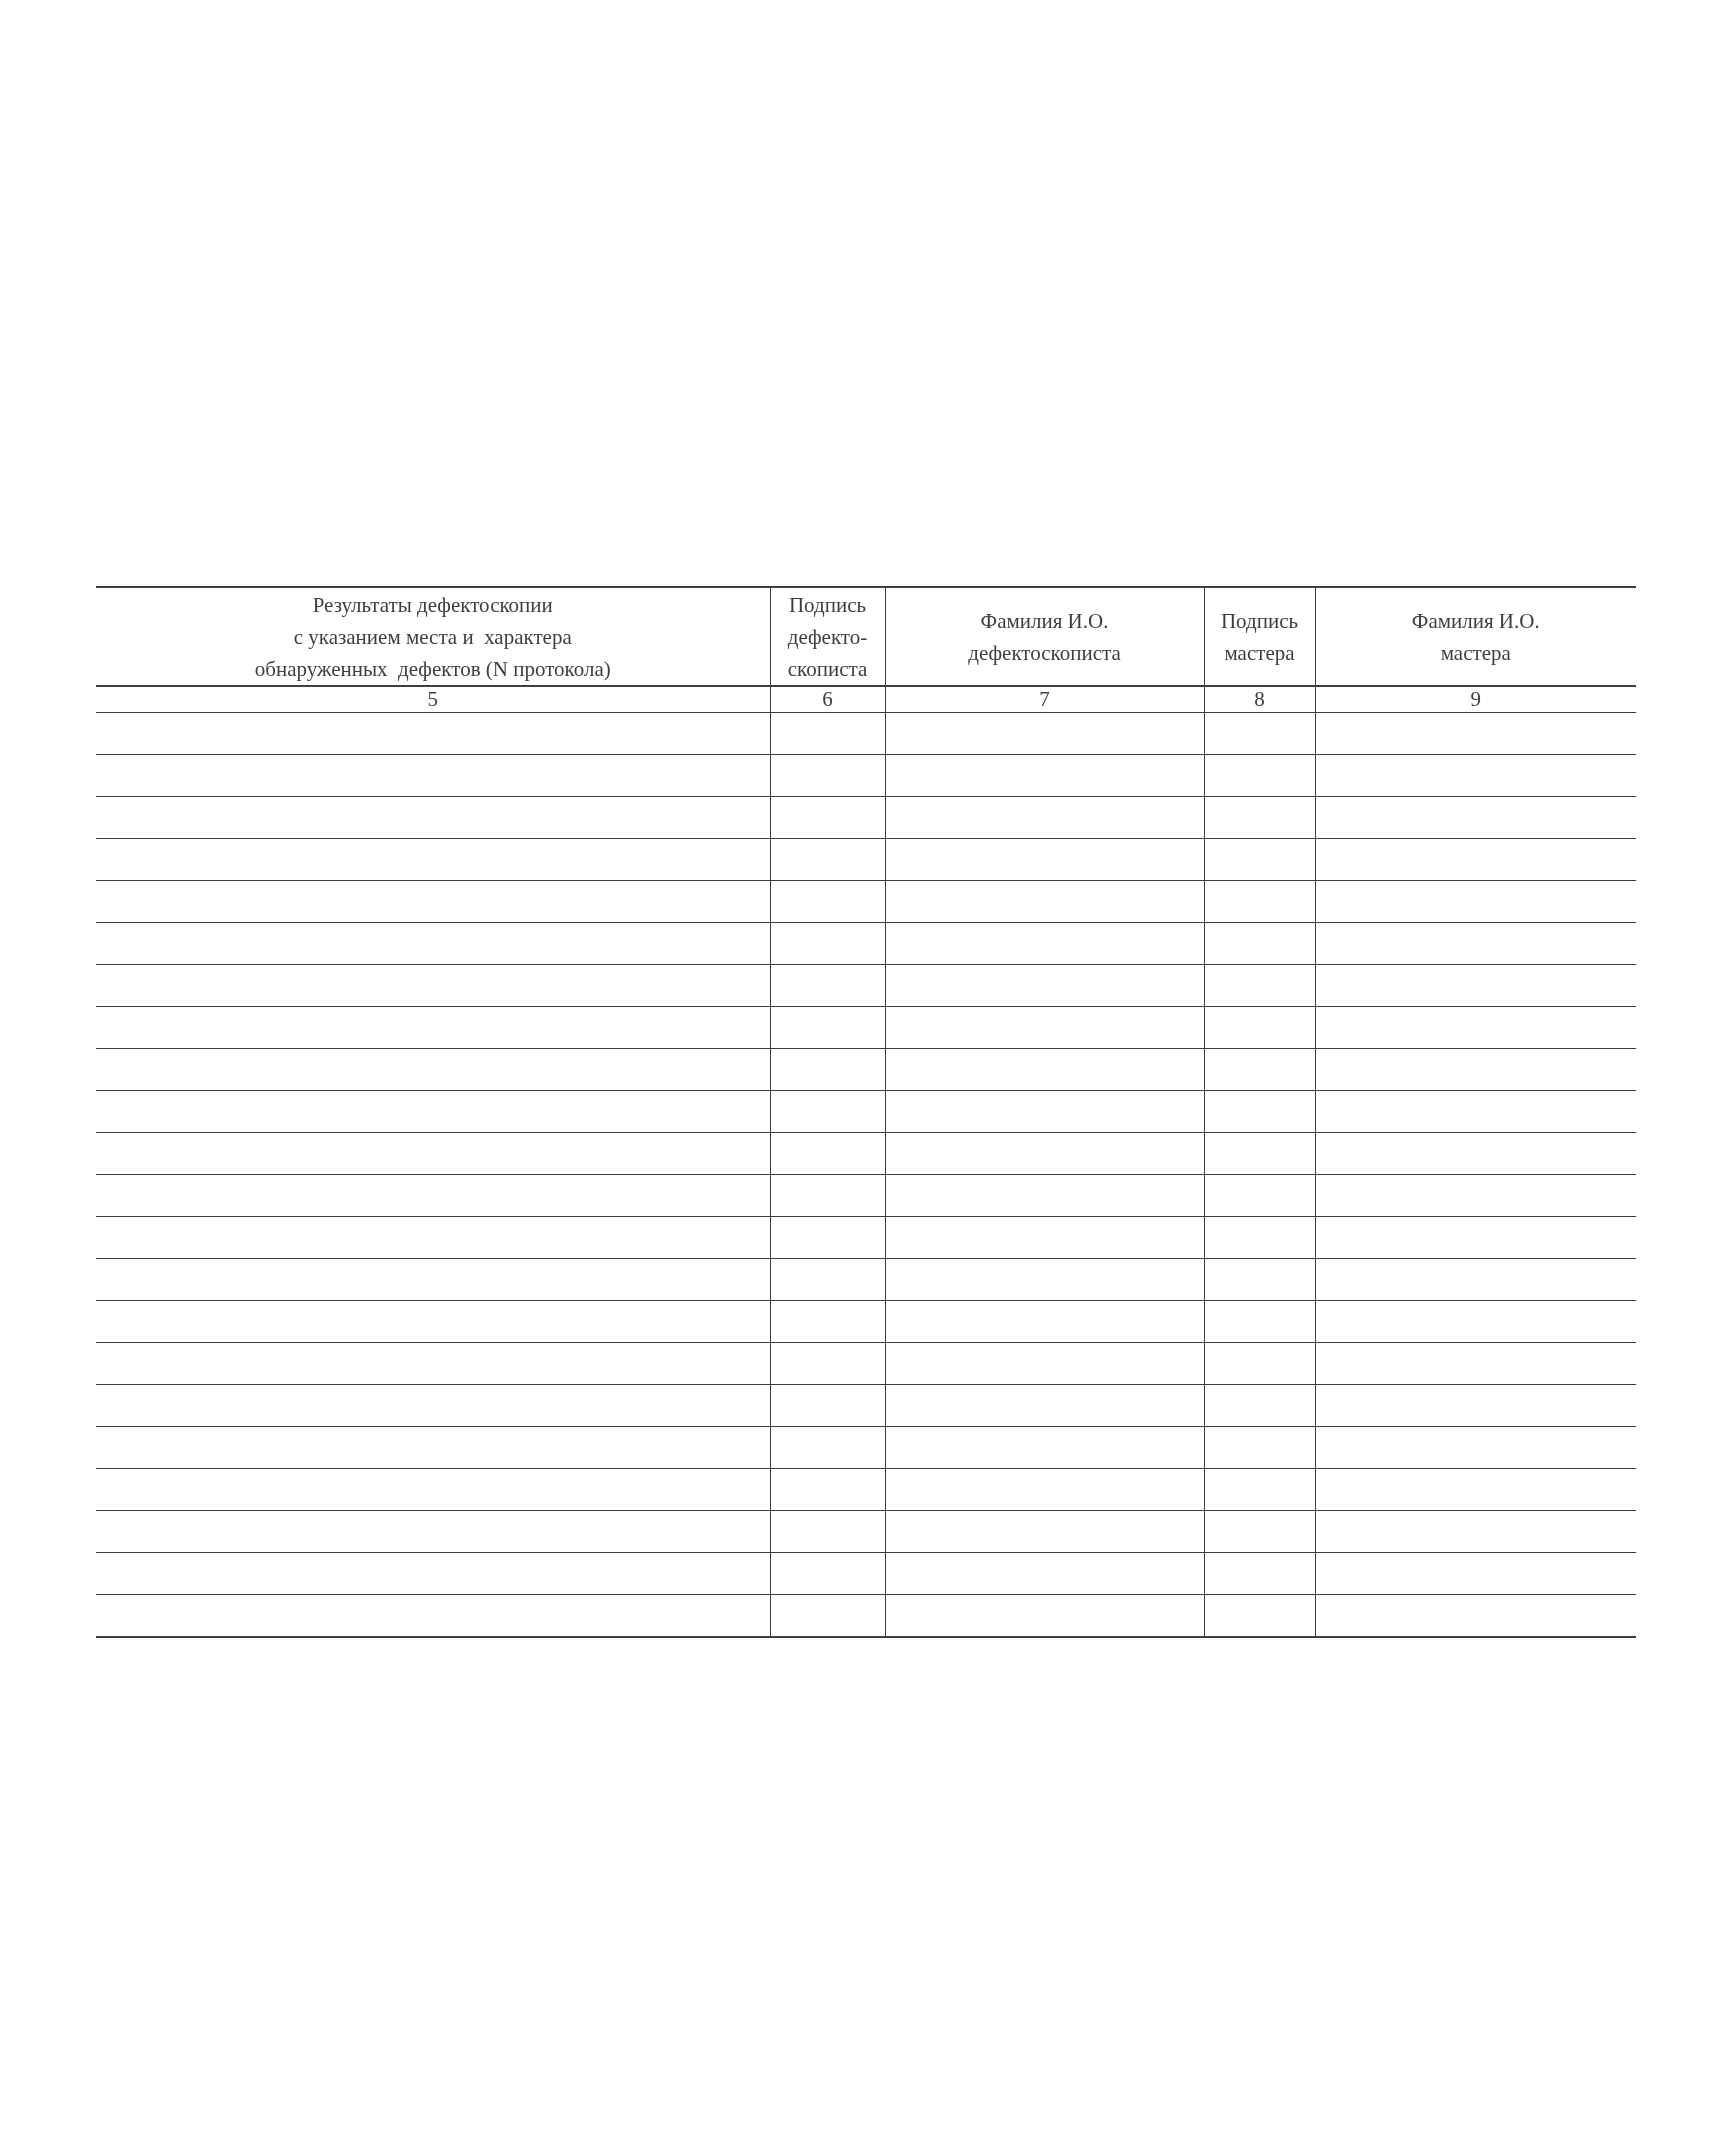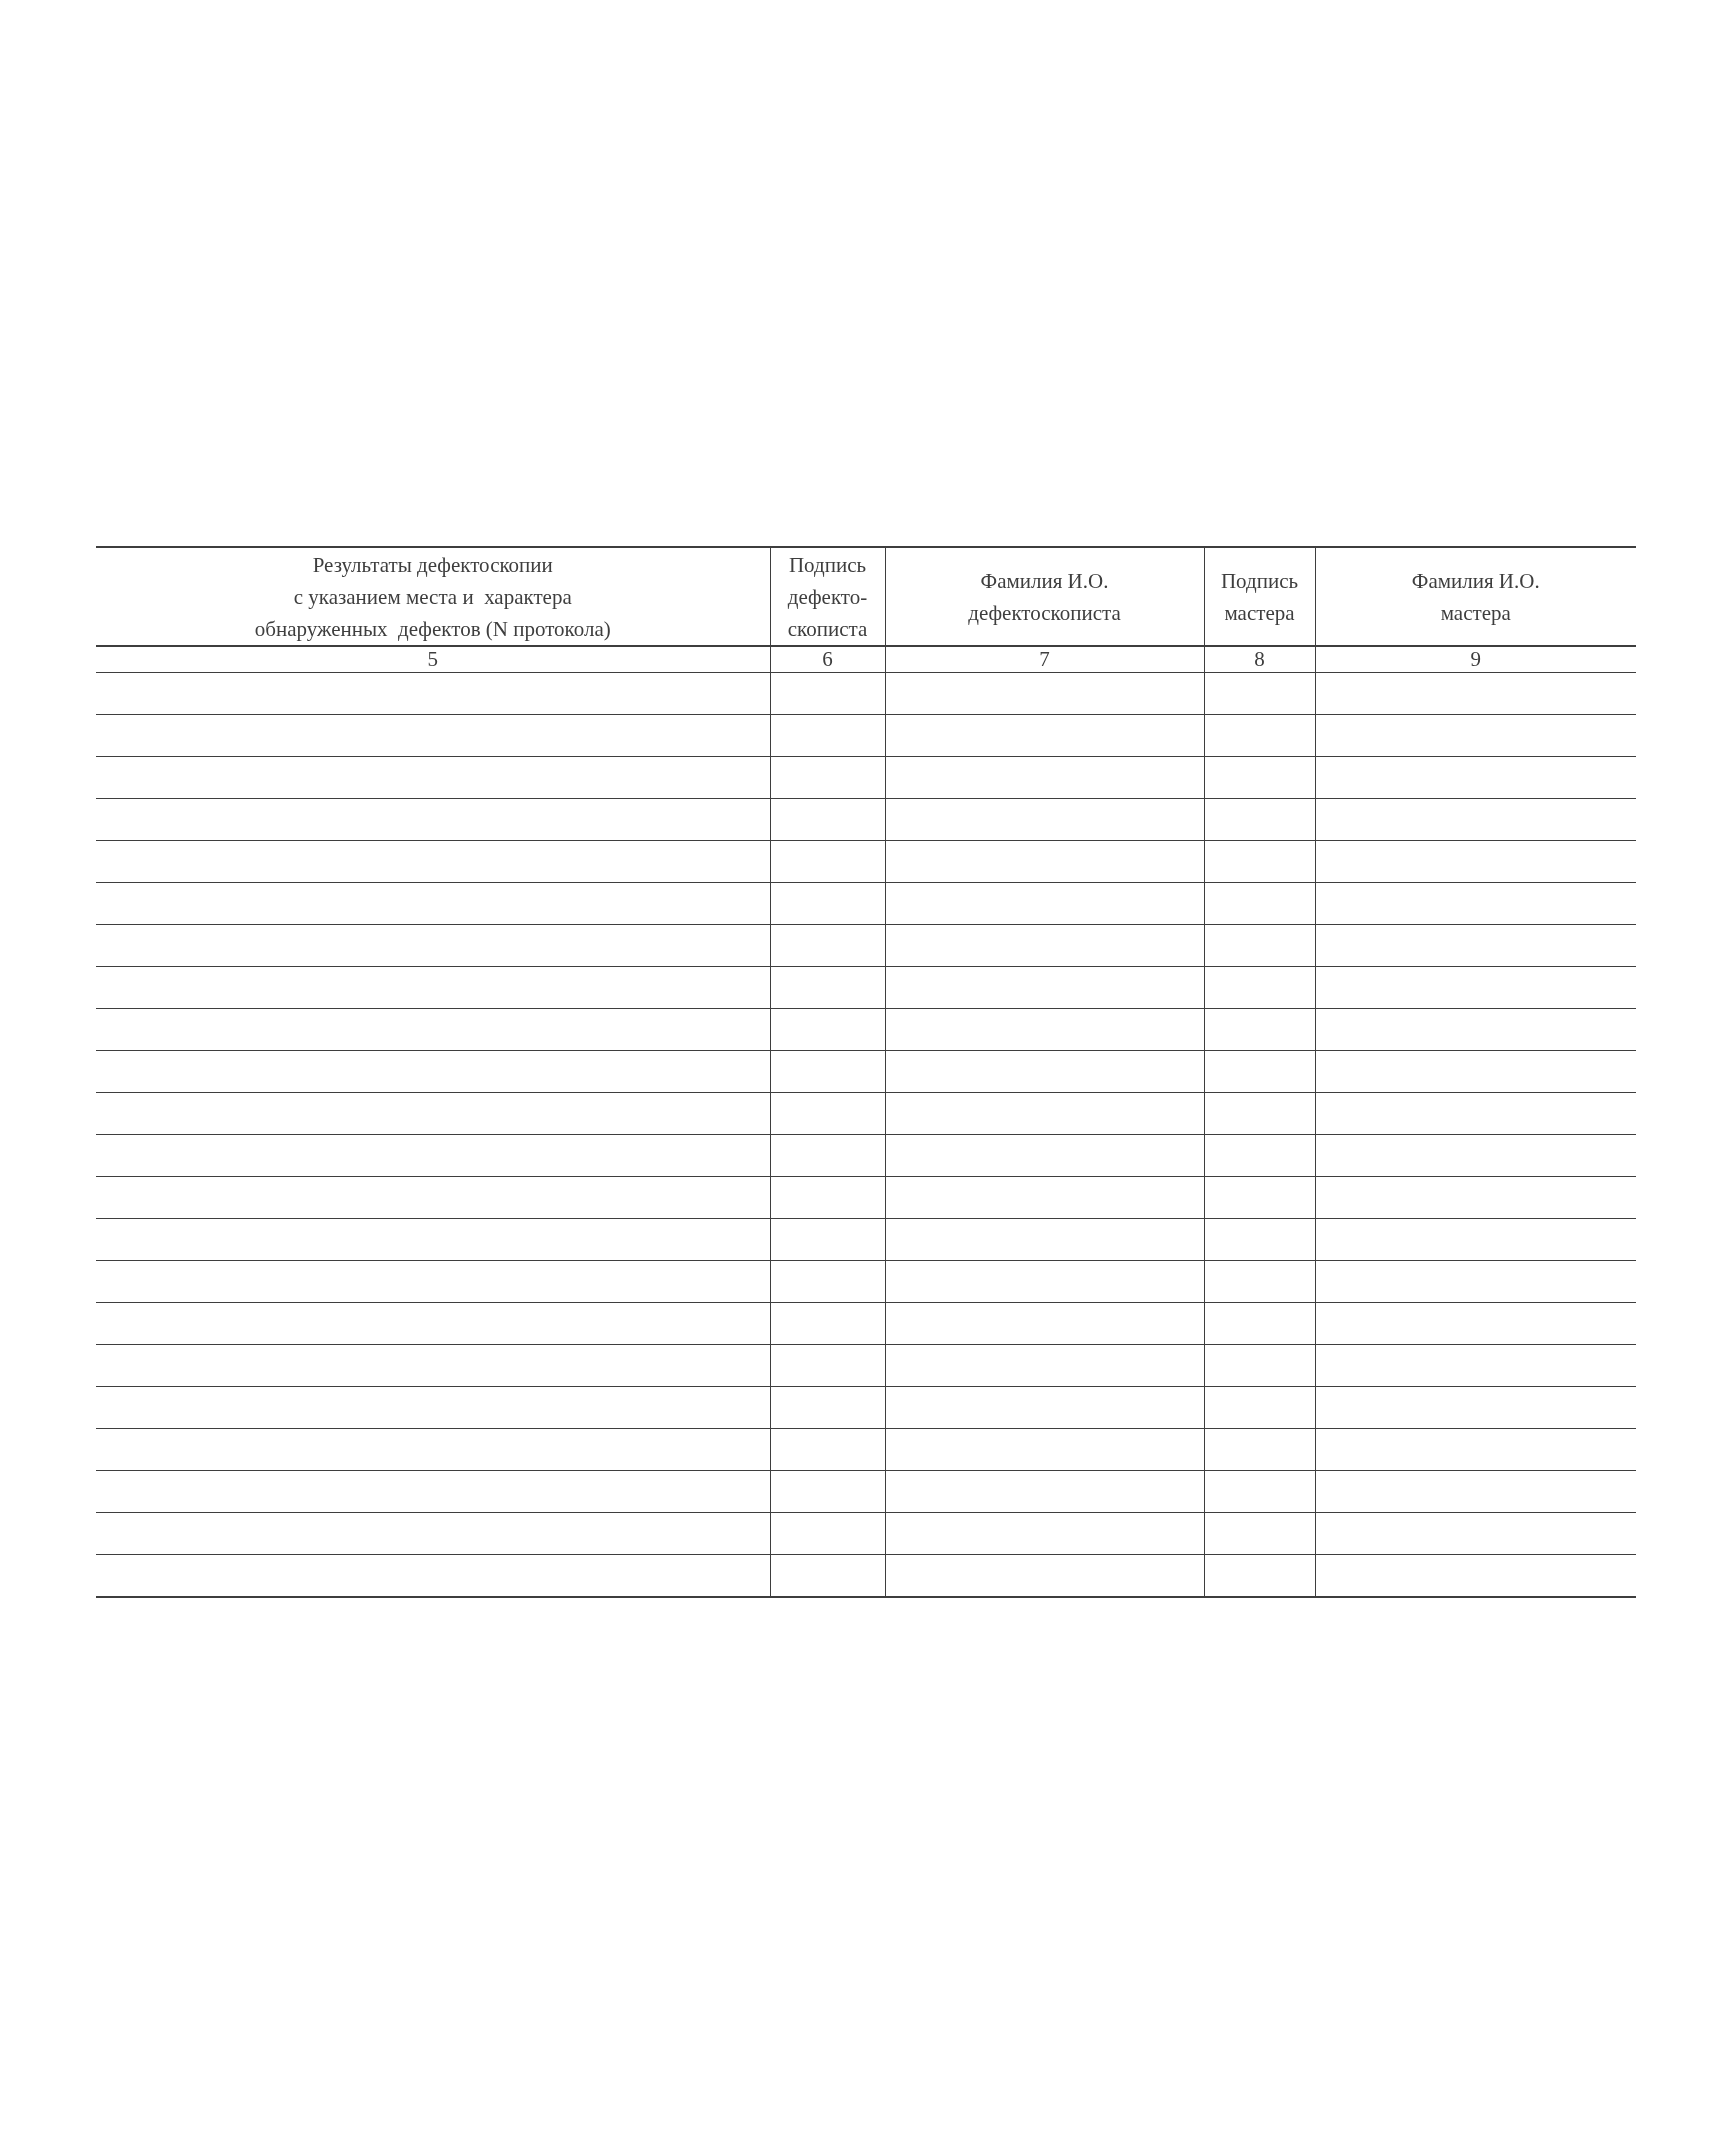--- a/index.html
+++ b/index.html
@@ -12,21 +12,21 @@
     width: 1733px;
     height: 2140px;
     background: #ffffff;
     font-family: "Liberation Serif", "DejaVu Serif", serif;
     color: #3e3e3e;
     overflow: hidden;
   }
   table.journal {
     position: absolute;
     left: 96px;
-    top: 546px;
+    top: 586px;
     width: 1540px;
     border-collapse: collapse;
     table-layout: fixed;
     border-top: 2.2px solid #3e3e3e;
     border-bottom: 2.2px solid #3e3e3e;
     border-left: none;
     border-right: none;
   }
   table.journal th,
   table.journal td {

